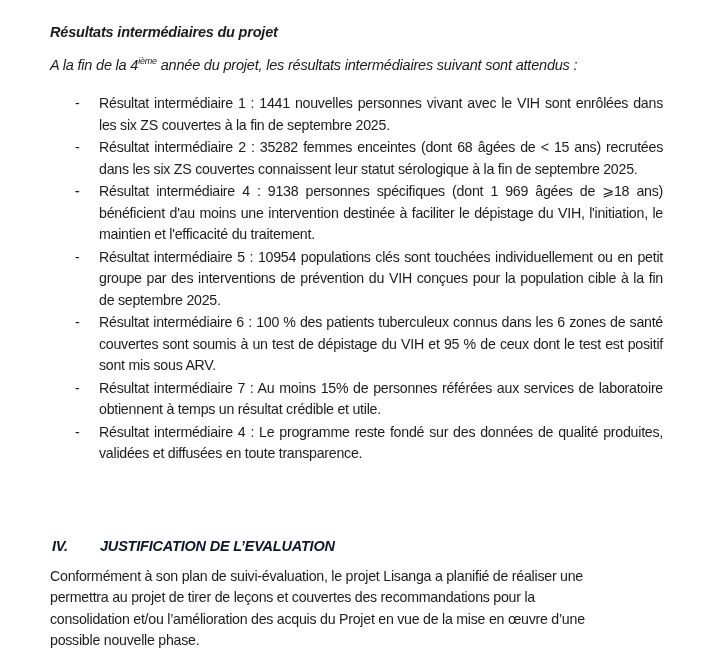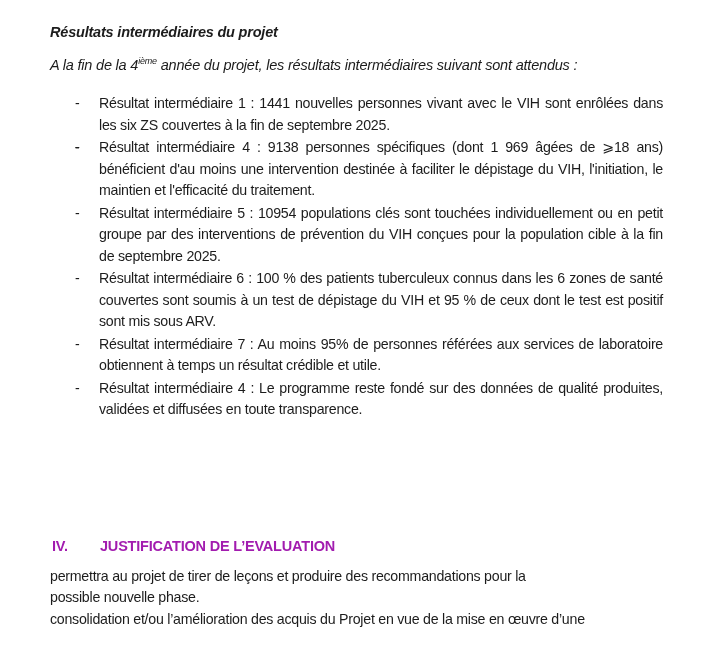--- a/index.html
+++ b/index.html
@@ -108,49 +108,51 @@
     <span>A la fin de la 4</span><sup>ième</sup><span> année du projet, les résultats intermédiaires suivant sont attendus :</span>
   </div>
 
   <ul class="results">
     <li class="result-item">
       <span class="dash">-</span>
       <span>Résultat intermédiaire 1 : 1441 nouvelles personnes vivant avec le VIH sont enrôlées dans les six ZS couvertes à la fin de septembre 2025.</span>
     </li>
     <li class="result-item">
       <span class="dash">-</span>
+      <span>Résultat intermédiaire 2 : 35282 femmes enceintes (dont 68 âgées de &lt; 15 ans) recrutées dans les six ZS couvertes connaissent leur statut sérologique à la fin de septembre 2025.</span>
     </li>
     <li class="result-item">
       <span class="dash">-</span>
     </li>
     <li class="result-item">
       <span class="dash">-</span>
       <span>Résultat intermédiaire 4 : 9138 personnes spécifiques (dont 1 969 âgées de ⩾18 ans) bénéficient d'au moins une intervention destinée à faciliter le dépistage du VIH, l'initiation, le maintien et l'efficacité du traitement.</span>
     </li>
     <li class="result-item">
       <span class="dash">-</span>
       <span>Résultat intermédiaire 5 : 10954 populations clés sont touchées individuellement ou en petit groupe par des interventions de prévention du VIH conçues pour la population cible à la fin de septembre 2025.</span>
     </li>
     <li class="result-item">
       <span class="dash">-</span>
       <span>Résultat intermédiaire 6 : 100 % des patients tuberculeux connus dans les 6 zones de santé couvertes sont soumis à un test de dépistage du VIH et 95 % de ceux dont le test est positif sont mis sous ARV.</span>
     </li>
     <li class="result-item">
       <span class="dash">-</span>
-      <span>Résultat intermédiaire 7 : Au moins 95% de personnes référées aux services de laboratoire obtiennent à temps un résultat crédible et utile.</span>
+      <span>Résultat intermédiaire 7 : Au moins 15% de personnes référées aux services de laboratoire obtiennent à temps un résultat crédible et utile.</span>
     </li>
     <li class="result-item">
       <span class="dash">-</span>
       <span>Résultat intermédiaire 4 : Le programme reste fondé sur des données de qualité produites, validées et diffusées en toute transparence.</span>
     </li>
   </ul>
 
-  <div class="section-heading" style="color: #a21caf;">
+  <div class="section-heading" style="color: #0f172a; font-style: italic;">
     <span class="section-num">IV.</span><span>JUSTIFICATION DE L’EVALUATION</span>
   </div>
 
   <div class="paragraph">
-    <span>permettra au projet de tirer de leçons et produire des recommandations pour la</span>
+    <span>Conformément à son plan de suivi-évaluation, le projet Lisanga a planifié de réaliser une</span>
+    <span>permettra au projet de tirer de leçons et couvertes des recommandations pour la</span>
+    <span>consolidation et/ou l’amélioration des acquis du Projet en vue de la mise en œuvre d’une</span>
     <span>possible nouvelle phase.</span>
-    <span>consolidation et/ou l’amélioration des acquis du Projet en vue de la mise en œuvre d’une</span>
   </div>
 
 </div>
 
 </body></html>

